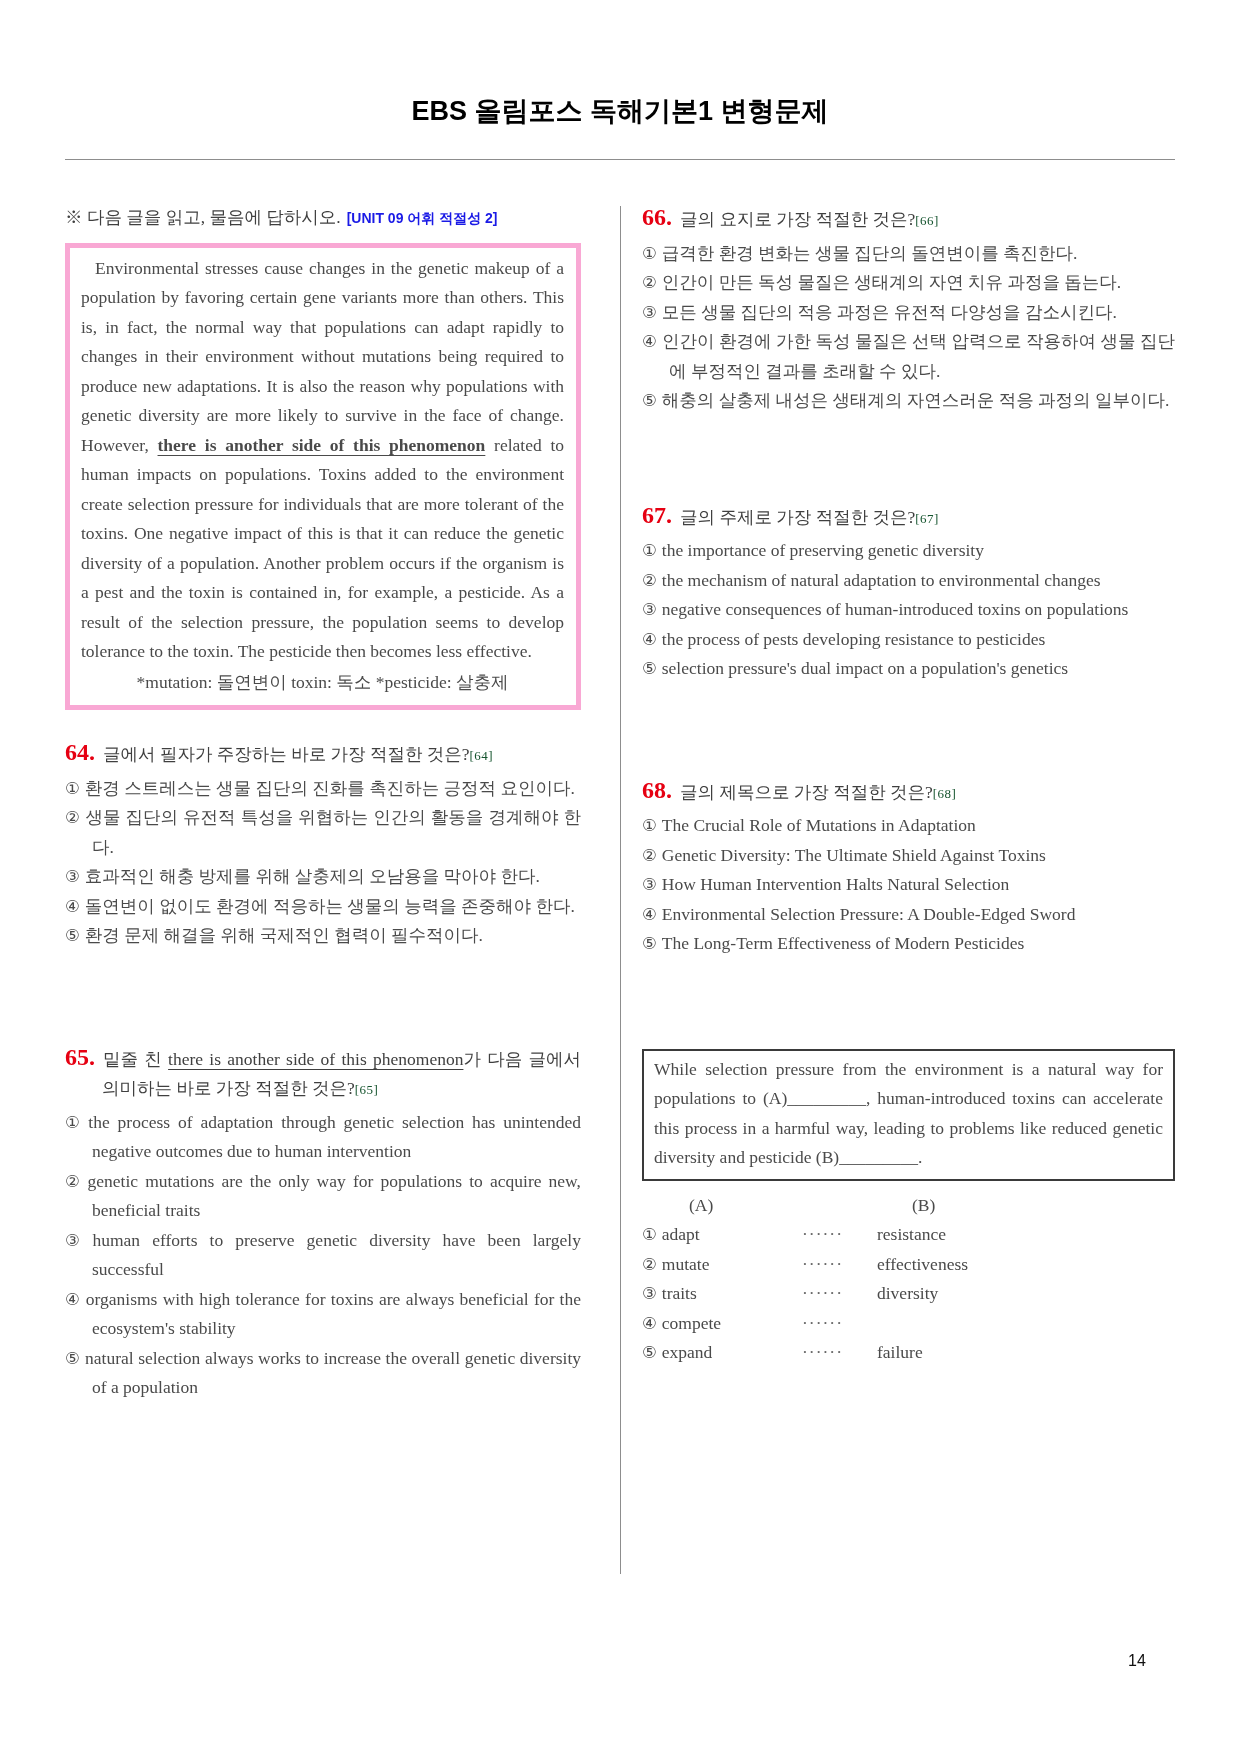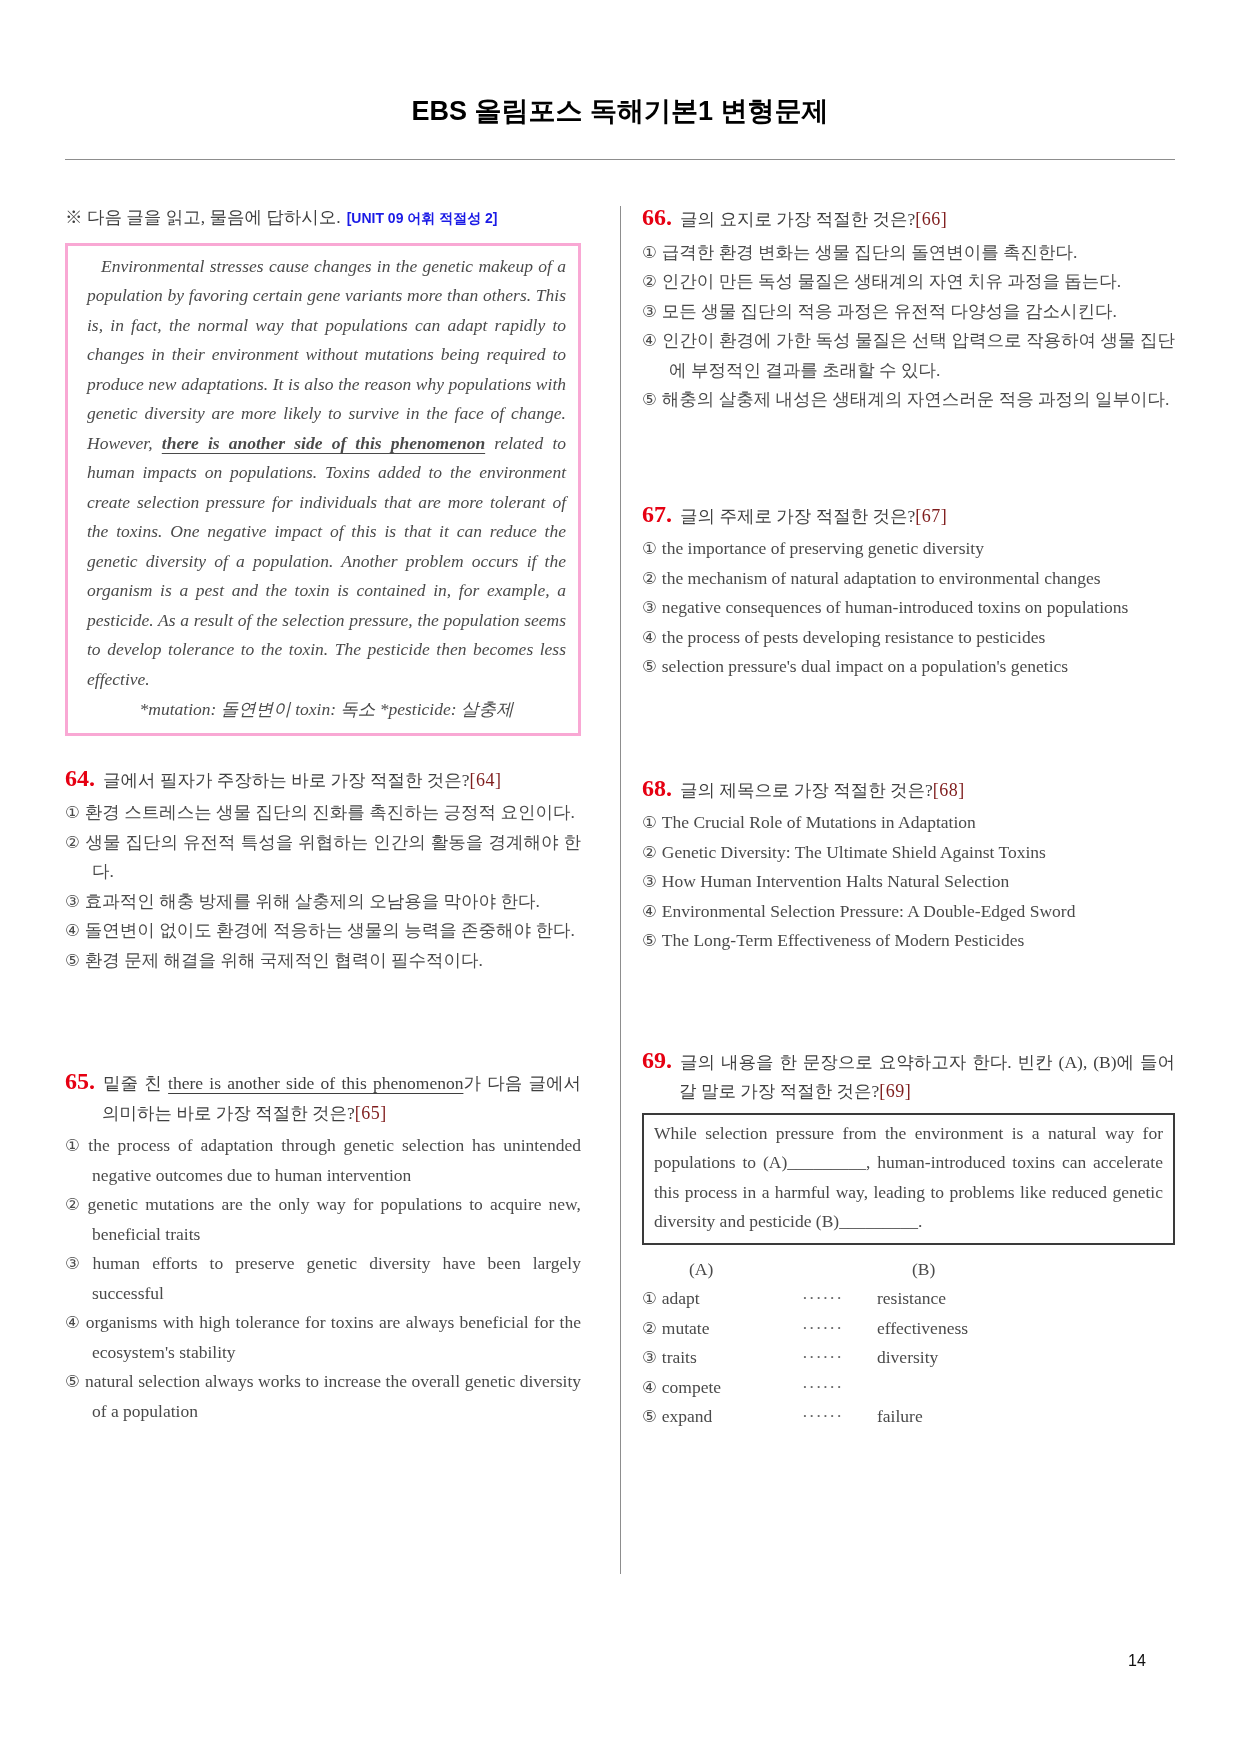--- a/index.html
+++ b/index.html
@@ -20,35 +20,34 @@
   .col-left  { position:absolute; left:65px;  top:203px; width:516px; }
   .col-right { position:absolute; left:642px; top:203px; width:533px; }
 
   .intro { color:#3f3f3f; }
   .unit-tag {
     font-family:"Liberation Sans","DejaVu Sans",sans-serif;
     font-weight:bold; font-size:14px; color:#1a1ae6; margin-left:6px;
   }
 
   .passage-box {
-    margin-top:9px; border:3px solid #f9a8d4; padding:6px 12px 8px 19px;
+    margin-top:9px; border:5px solid #f9a8d4; padding:6px 12px 8px 11px;
     text-align:justify;
-    font-style:italic;
   }
   .passage-box .first { display:inline-block; width:14px; }
   .u-bold { font-weight:bold; text-decoration:underline; text-underline-offset:4px; }
   .u-norm { text-decoration:underline; text-underline-offset:4px; }
   .footnote { text-align:right; text-align-last:center; margin-top:1px; }
 
   .q { text-align:justify; }
   .q-head { padding-left:37px; text-indent:-37px; margin-bottom:3px; color:#3f3f3f; }
   .q-num {
     color:#e60012; font-weight:bold; font-size:24px; margin-right:8px;
   }
-  .q-ref { font-size:18px; color:#7f1d1d; letter-spacing:0.5px; }
+  .q-ref { font-size:13px; color:#14532d; letter-spacing:0.5px; }
   .opt { padding-left:27px; text-indent:-27px; }
   .opt-m { font-family:"DejaVu Sans","Liberation Sans",sans-serif; font-size:16.5px; margin-right:5px; color:#4a4a4a; }
 
   .mt28 { margin-top:28px; }
   .mt85 { margin-top:85px; }
   .mt90 { margin-top:90px; }
   .mt92 { margin-top:92px; }
 
   .summary-box {
     margin-top:6px; border:2px solid #3a3a3a; padding:4px 10px 6px 10px;
@@ -141,23 +140,20 @@
         <span class="q-num">68.</span><span>글의 제목으로 가장 적절한 것은?</span><span class="q-ref">[68]</span>
       </div>
       <div class="opt"><span class="opt-m">①</span><span>The Crucial Role of Mutations in Adaptation</span></div>
       <div class="opt"><span class="opt-m">②</span><span>Genetic Diversity: The Ultimate Shield Against Toxins</span></div>
       <div class="opt"><span class="opt-m">③</span><span>How Human Intervention Halts Natural Selection</span></div>
       <div class="opt"><span class="opt-m">④</span><span>Environmental Selection Pressure: A Double-Edged Sword</span></div>
       <div class="opt"><span class="opt-m">⑤</span><span>The Long-Term Effectiveness of Modern Pesticides</span></div>
     </div>
 
     <div class="q mt90">
-      <div class="q-head">
-        <span class="q-num">69.</span><span>글의 내용을 한 문장으로 요약하고자 한다. 빈칸 (A), (B)에 들어갈 말로 가장 적절한 것은?</span><span class="q-ref">[69]</span>
-      </div>
       <div class="summary-box">While selection pressure from the environment is a natural way for populations to (A)_________, human-introduced toxins can accelerate this process in a harmful way, leading to problems like reduced genetic diversity and pesticide (B)_________.</div>
       <div class="pairs">
         <div class="pair-row pair-head">
           <span class="cell-a">(A)</span>
           <span></span>
           <span class="cell-b">(B)</span>
         </div>
         <div class="pair-row">
           <span><span class="opt-m">①</span><span>adapt</span></span>
           <span class="cell-dots">······</span>

